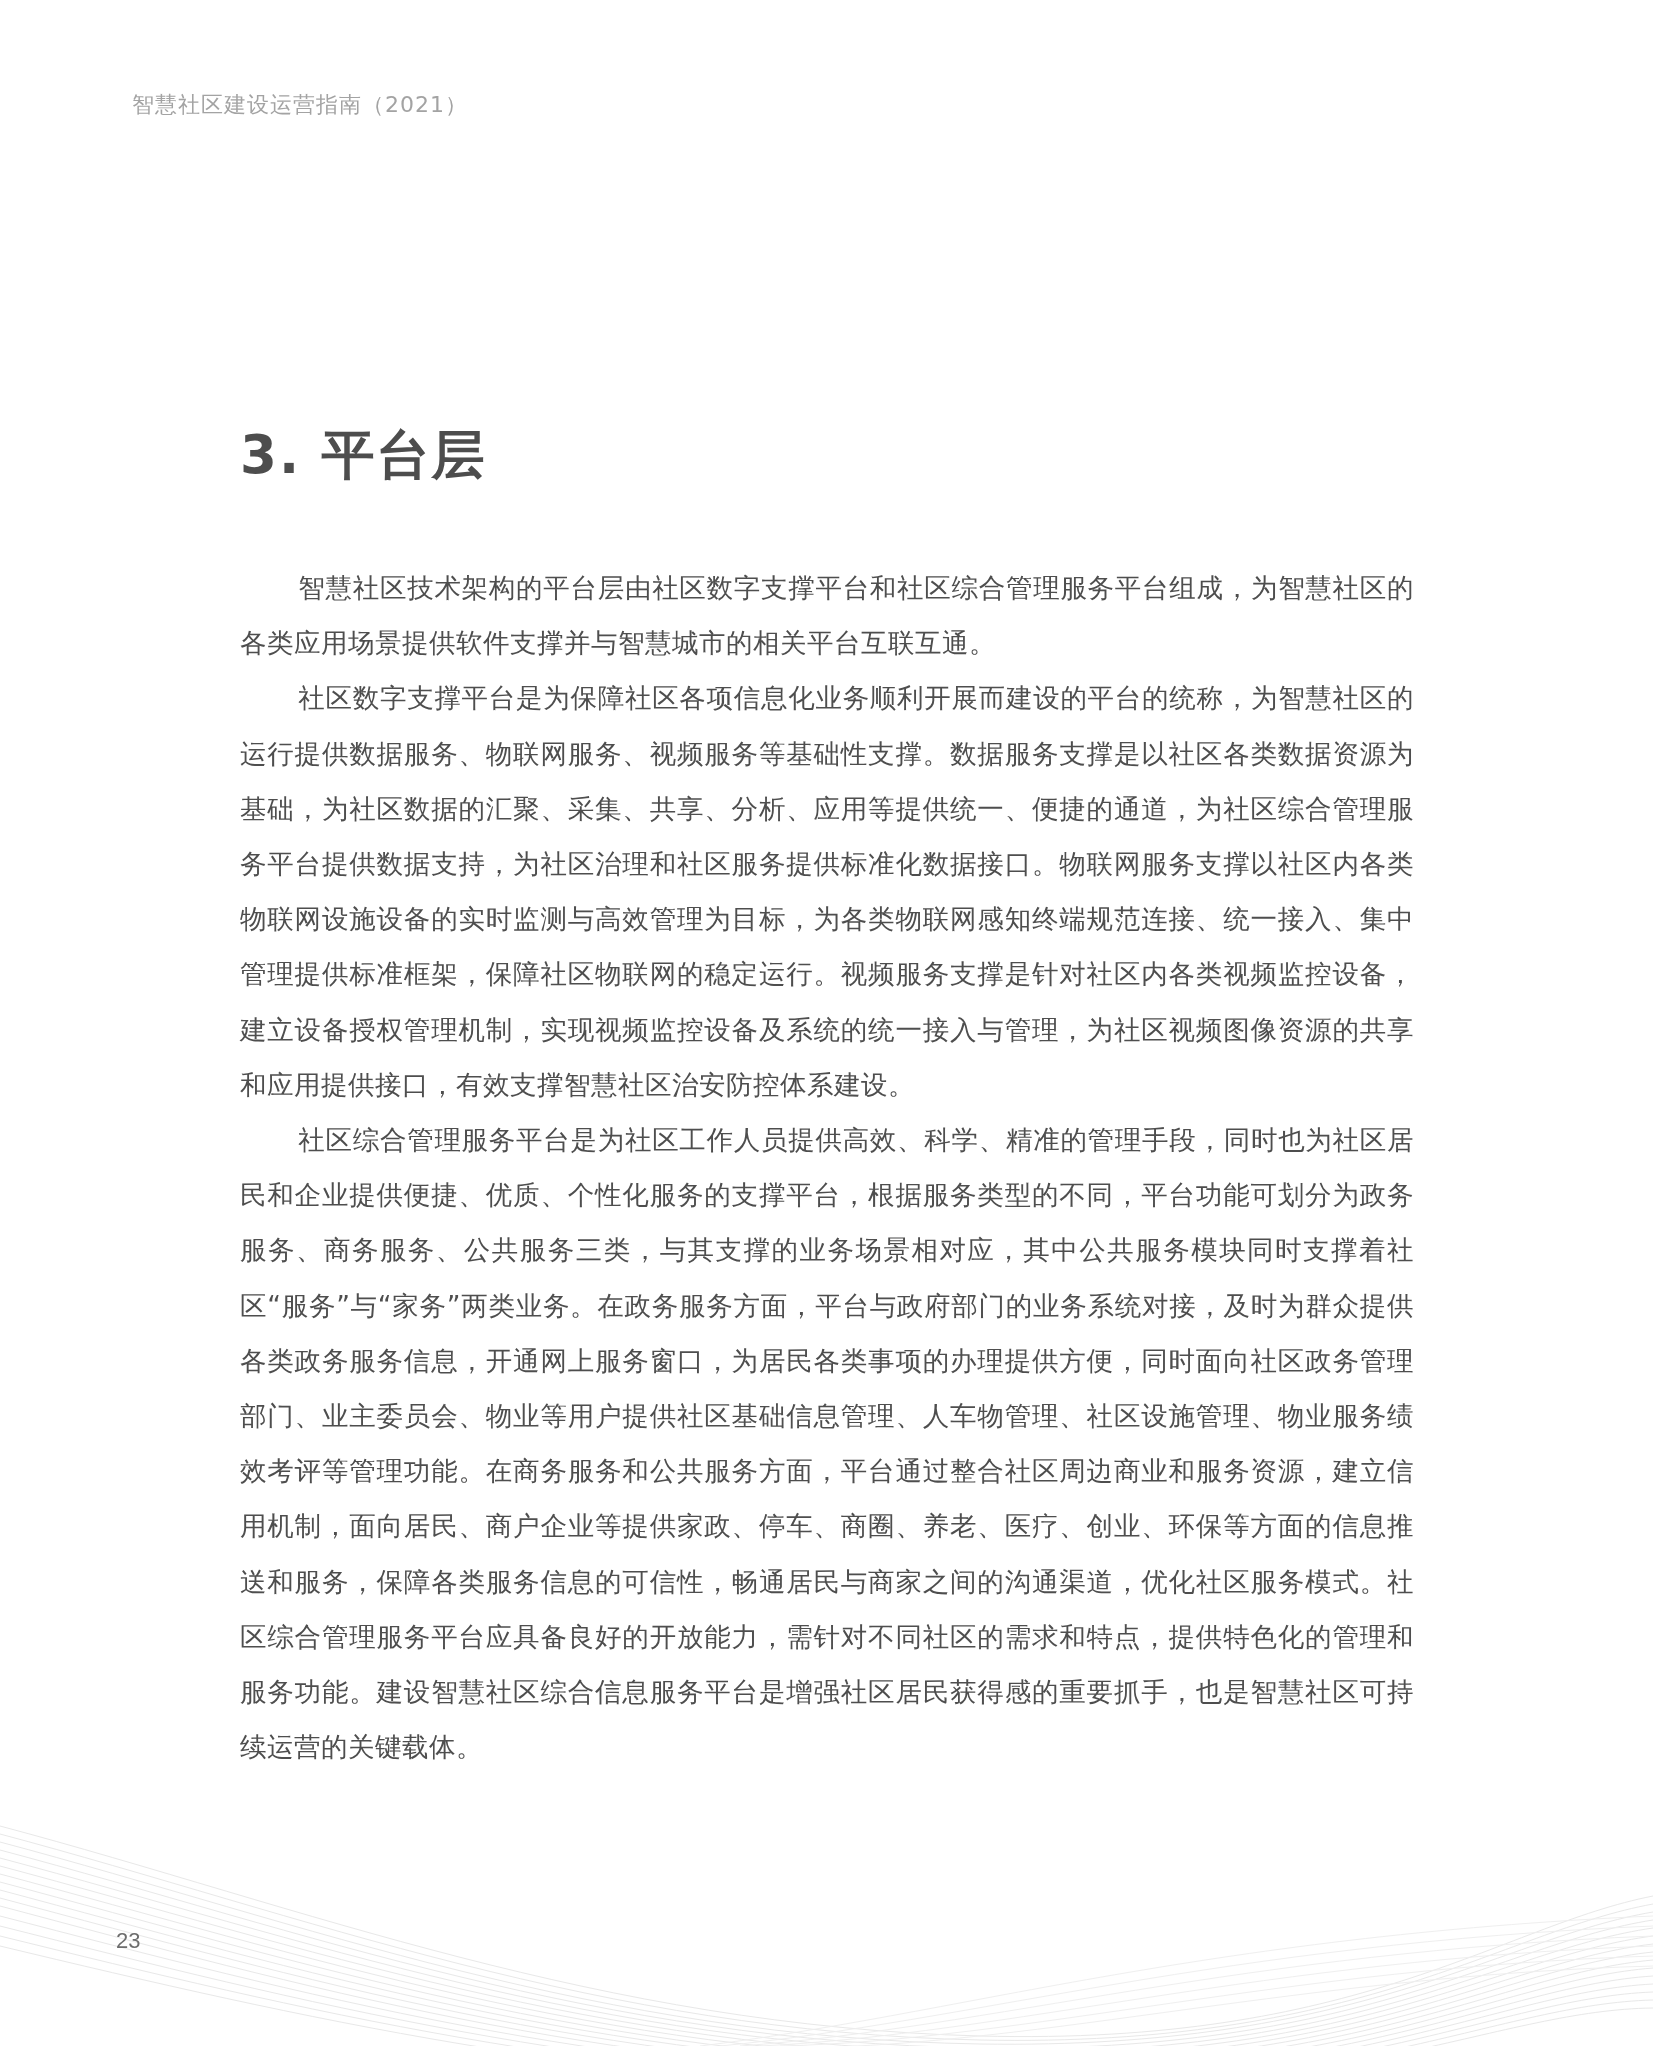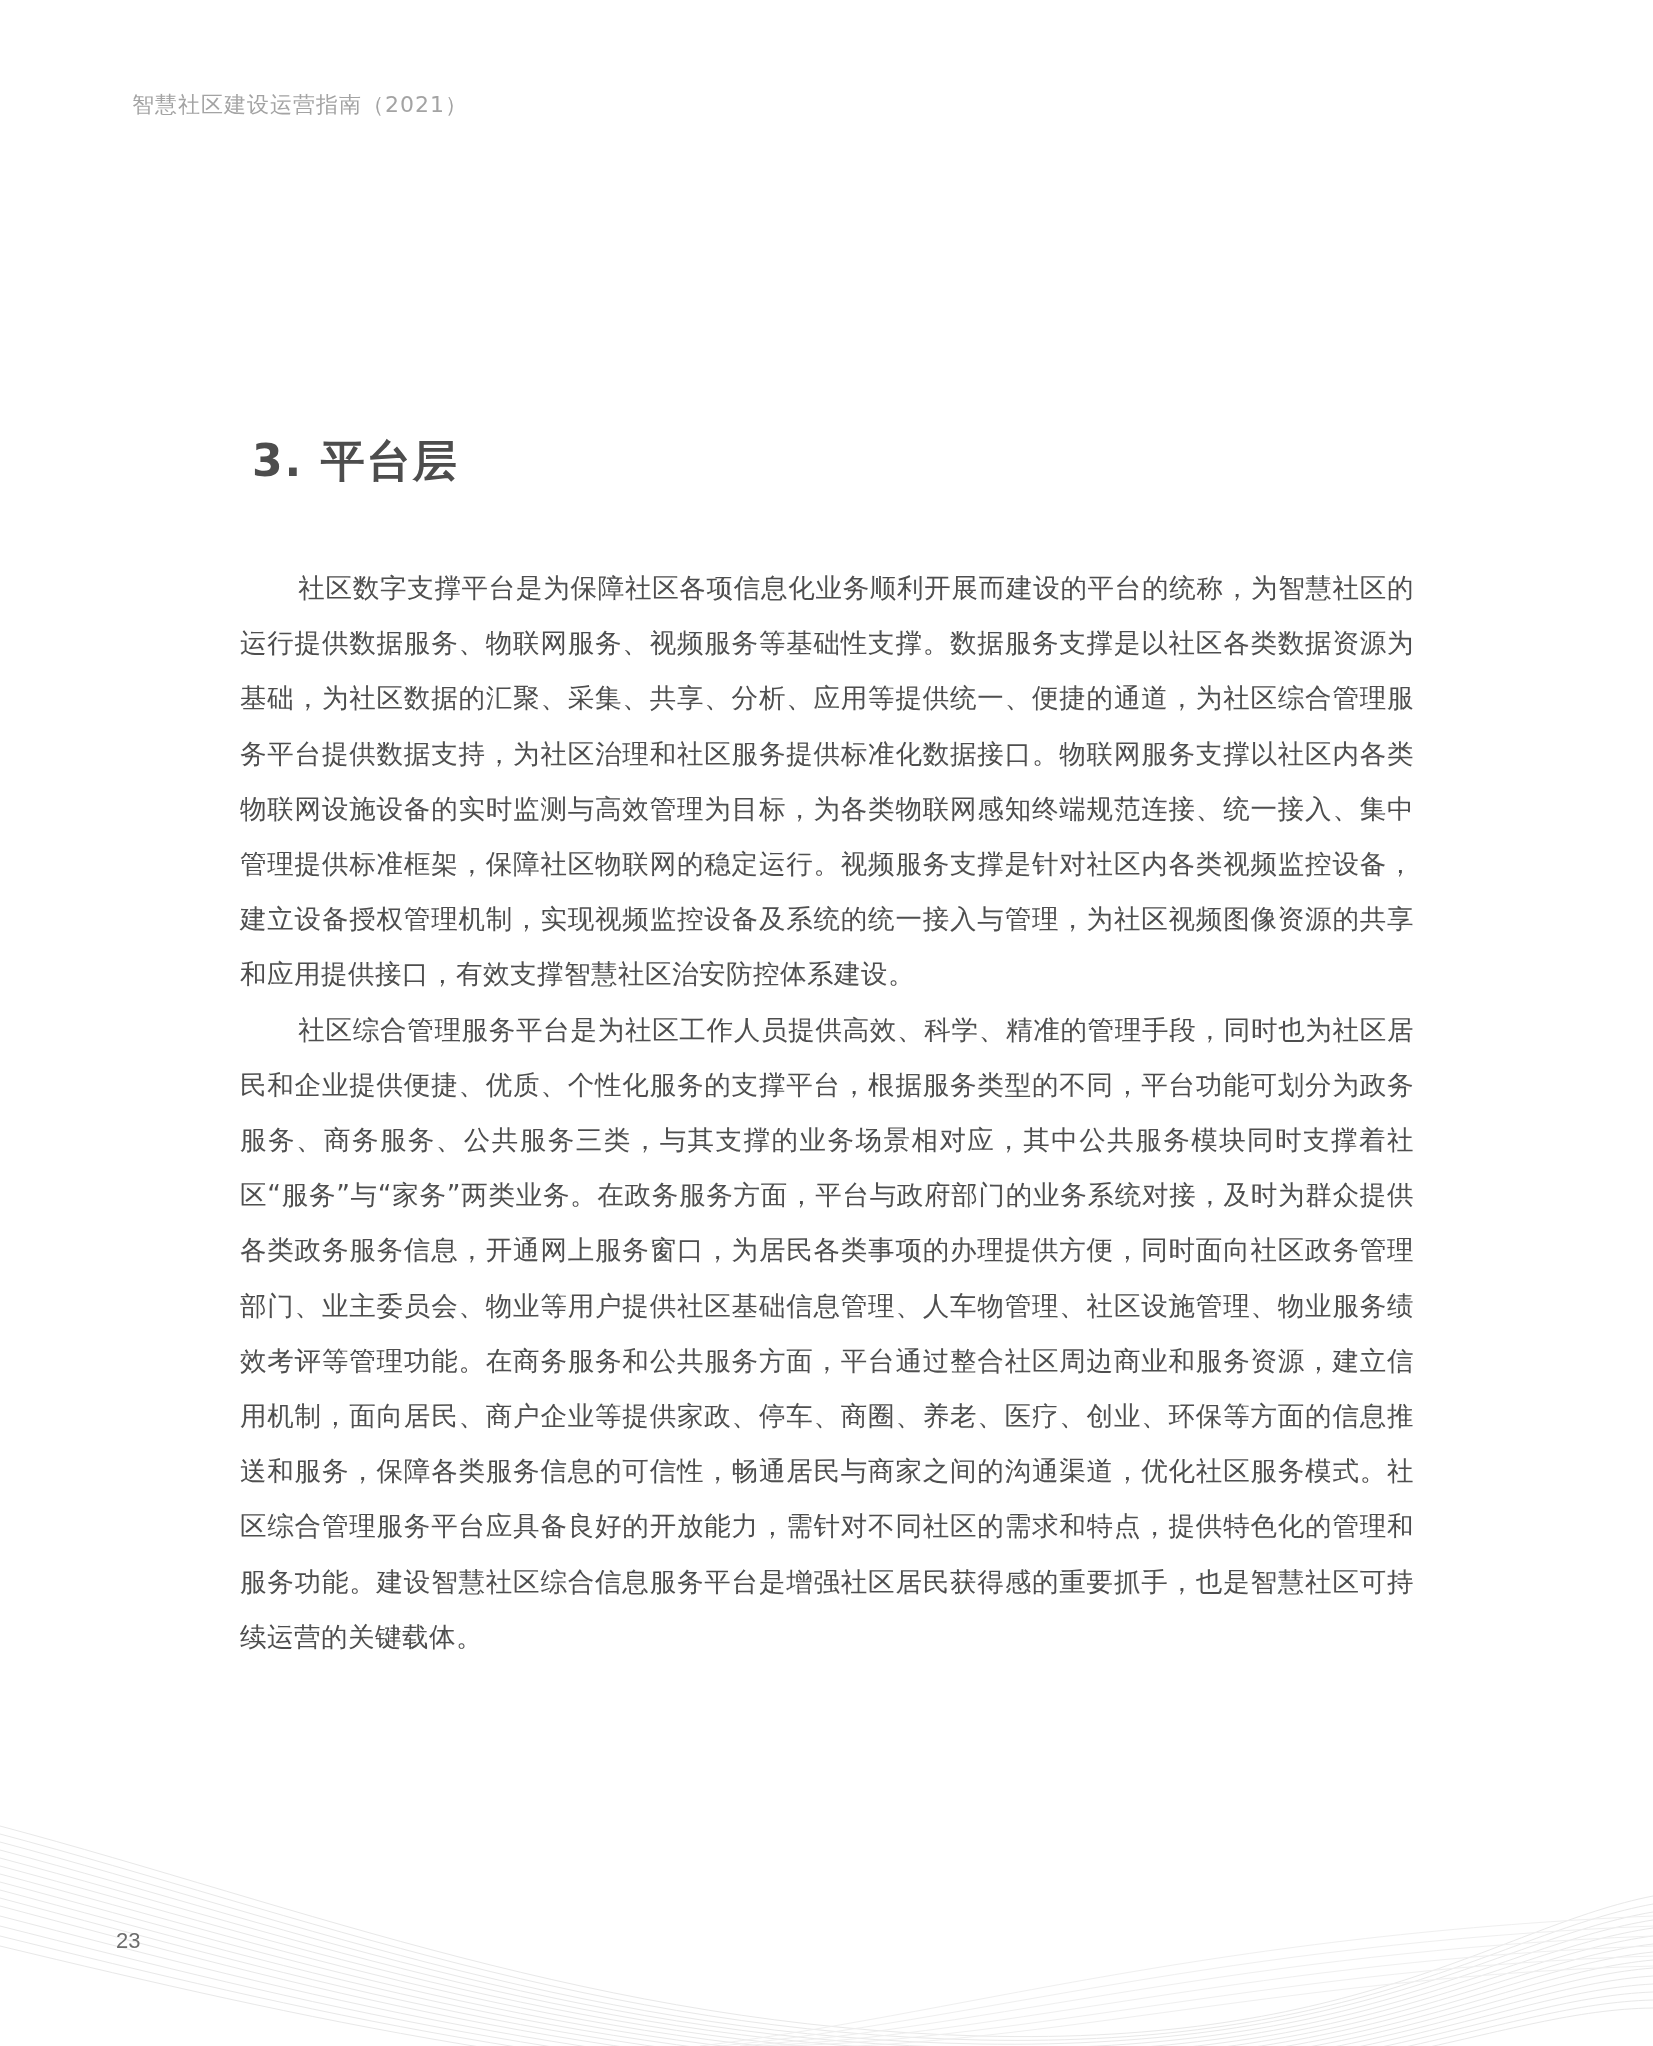--- a/index.html
+++ b/index.html
@@ -21,26 +21,26 @@
       top: 90px;
       font-size: 22px;
       color: #a3a3a3;
       letter-spacing: 1px;
       white-space: nowrap;
     }
     .section-title {
       position: absolute;
       left: 240px;
       top: 420px;
-      font-size: 44px;
+      font-size: 53px;
       font-weight: bold;
       color: #4d4d4d;
       letter-spacing: 2px;
       white-space: nowrap;
-      margin: 12px;
+      margin: 0;
     }
     .body-text {
       position: absolute;
       left: 240px;
       top: 560px;
       width: 1174px;
     }
     .body-text p {
       margin: 0;
       font-size: 26.5px;
@@ -69,20 +69,21 @@
     }
   </style>
 </head>
 <body>
 
 <div class="running-header">智慧社区建设运营指南（2021）</div>
 
 <h1 class="section-title">3. 平台层</h1>
 
 <div class="body-text">
+  <p>智慧社区技术架构的平台层由社区数字支撑平台和社区综合管理服务平台组成，为智慧社区的各类应用场景提供软件支撑并与智慧城市的相关平台互联互通。</p>
   <p>社区数字支撑平台是为保障社区各项信息化业务顺利开展而建设的平台的统称，为智慧社区的运行提供数据服务、物联网服务、视频服务等基础性支撑。数据服务支撑是以社区各类数据资源为基础，为社区数据的汇聚、采集、共享、分析、应用等提供统一、便捷的通道，为社区综合管理服务平台提供数据支持，为社区治理和社区服务提供标准化数据接口。物联网服务支撑以社区内各类物联网设施设备的实时监测与高效管理为目标，为各类物联网感知终端规范连接、统一接入、集中管理提供标准框架，保障社区物联网的稳定运行。视频服务支撑是针对社区内各类视频监控设备，建立设备授权管理机制，实现视频监控设备及系统的统一接入与管理，为社区视频图像资源的共享和应用提供接口，有效支撑智慧社区治安防控体系建设。</p>
   <p>社区综合管理服务平台是为社区工作人员提供高效、科学、精准的管理手段，同时也为社区居民和企业提供便捷、优质、个性化服务的支撑平台，根据服务类型的不同，平台功能可划分为政务服务、商务服务、公共服务三类，与其支撑的业务场景相对应，其中公共服务模块同时支撑着社区“服务”与“家务”两类业务。在政务服务方面，平台与政府部门的业务系统对接，及时为群众提供各类政务服务信息，开通网上服务窗口，为居民各类事项的办理提供方便，同时面向社区政务管理部门、业主委员会、物业等用户提供社区基础信息管理、人车物管理、社区设施管理、物业服务绩效考评等管理功能。在商务服务和公共服务方面，平台通过整合社区周边商业和服务资源，建立信用机制，面向居民、商户企业等提供家政、停车、商圈、养老、医疗、创业、环保等方面的信息推送和服务，保障各类服务信息的可信性，畅通居民与商家之间的沟通渠道，优化社区服务模式。社区综合管理服务平台应具备良好的开放能力，需针对不同社区的需求和特点，提供特色化的管理和服务功能。建设智慧社区综合信息服务平台是增强社区居民获得感的重要抓手，也是智慧社区可持续运营的关键载体。</p>
 </div>
 
 <svg class="wave-decoration" viewBox="0 0 1653 260" preserveAspectRatio="none" xmlns="http://www.w3.org/2000/svg">
   <g fill="none" stroke="#e8e8e8" stroke-width="1">
     <path d="M0 40 C 300 120, 600 240, 980 250 S 1500 140, 1653 110"></path>
     <path d="M0 48 C 300 128, 600 246, 980 254 S 1500 146, 1653 118"></path>
     <path d="M0 56 C 300 136, 600 252, 980 258 S 1500 152, 1653 126"></path>
     <path d="M0 64 C 300 144, 600 256, 980 262 S 1500 158, 1653 134"></path>

